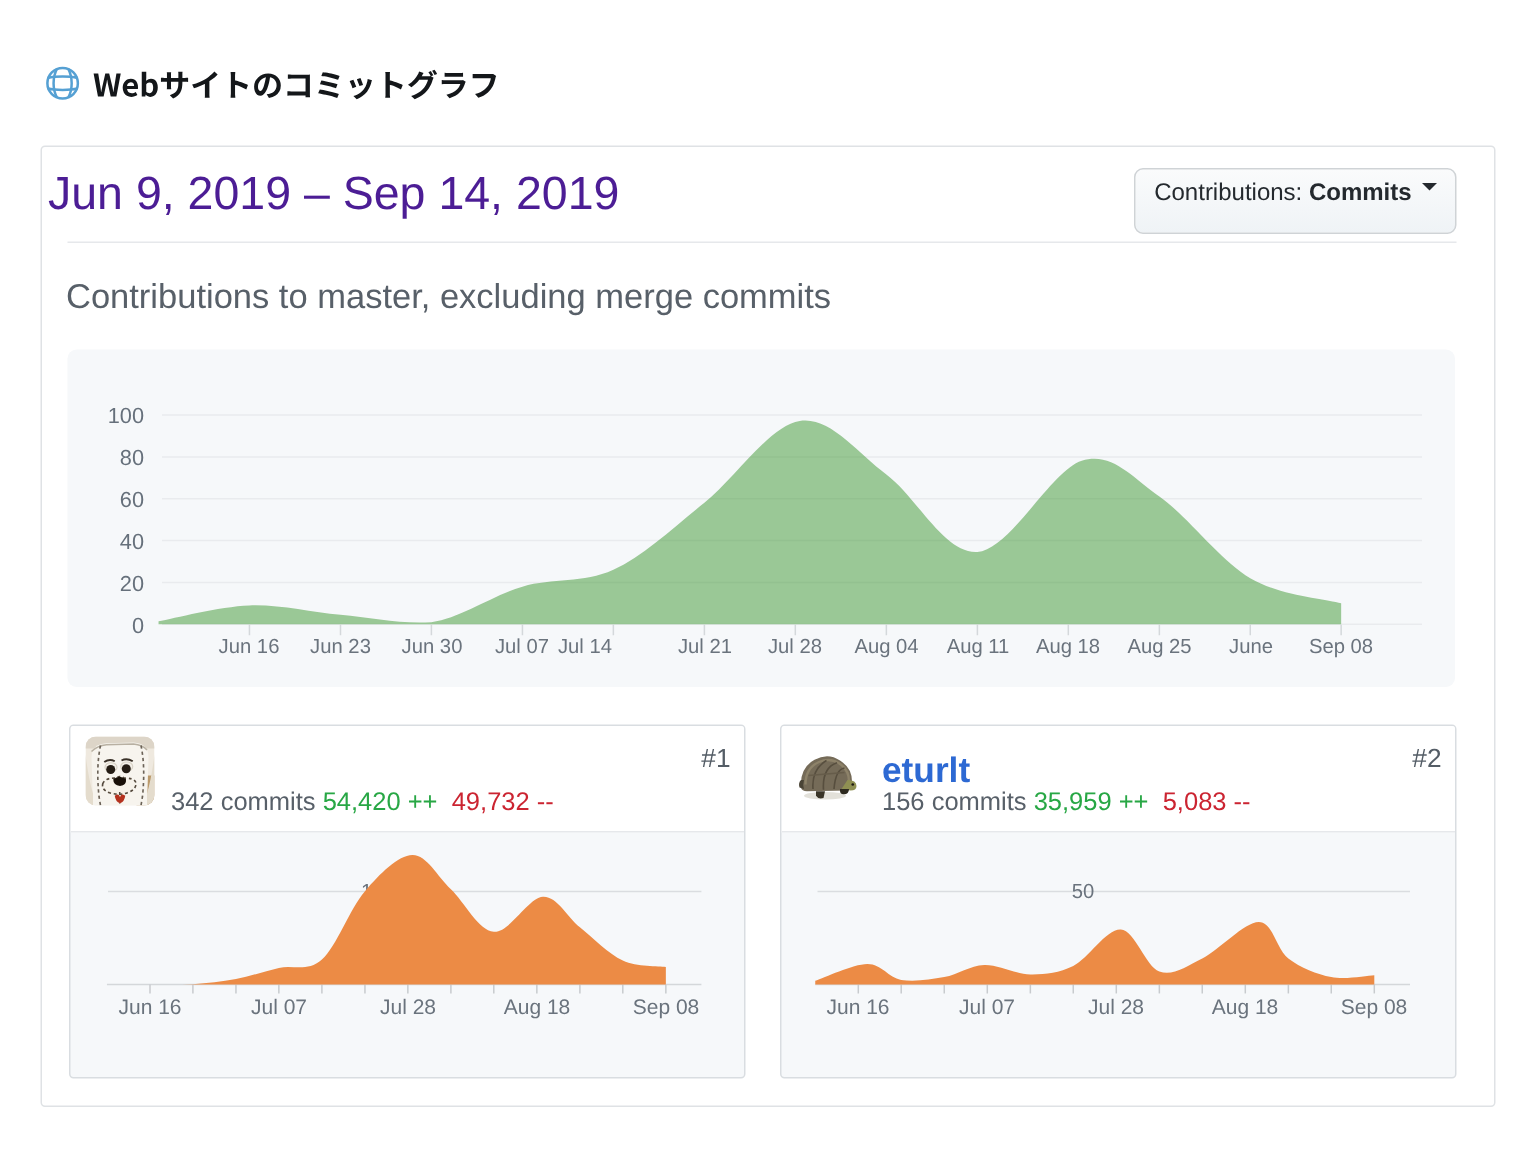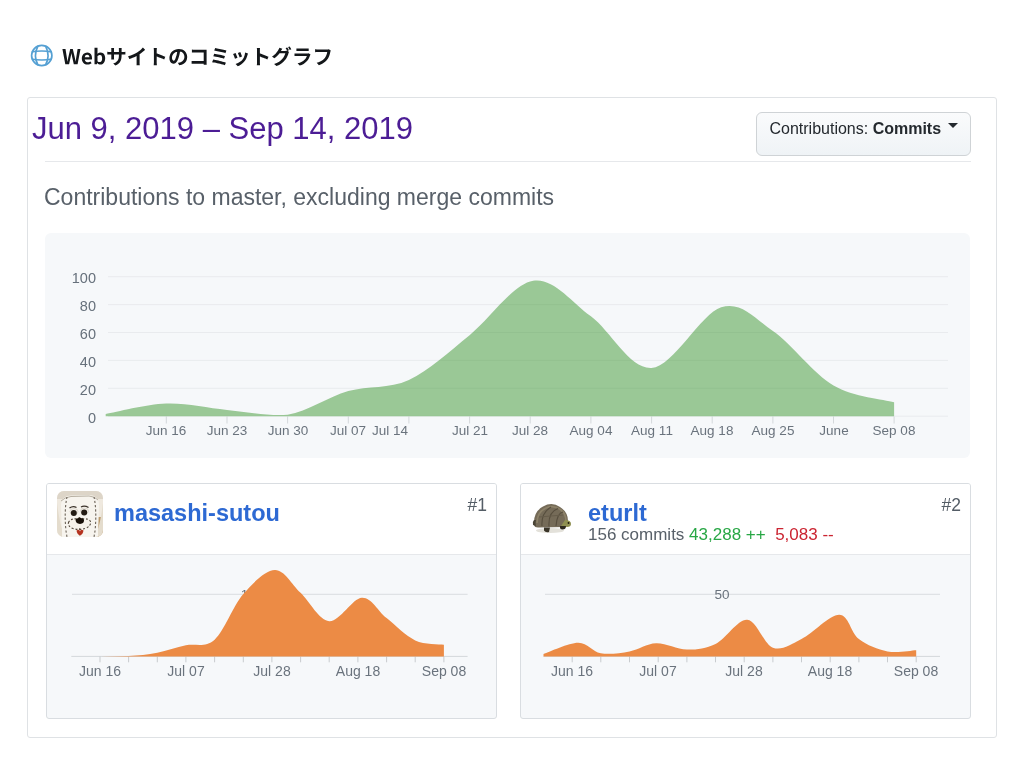--- a/index.html
+++ b/index.html
@@ -86,22 +86,22 @@
         <line x1="300.6" y1="656.4" x2="300.6" y2="662.3"></line>
         <line x1="329.2" y1="656.4" x2="329.2" y2="662.3"></line>
         <line x1="357.9" y1="656.4" x2="357.9" y2="662.3"></line>
         <line x1="386.6" y1="656.4" x2="386.6" y2="662.3"></line>
         <line x1="415.2" y1="656.4" x2="415.2" y2="662.3"></line>
         <line x1="443.9" y1="656.4" x2="443.9" y2="662.3"></line>
       </g>
     <path d="M71.3 656.4C76.1 656.4 90.4 656.4 100.0 656.4C109.5 656.3 119.1 656.4 128.6 656.1C138.2 655.5 147.7 654.5 157.3 652.7C166.8 650.9 176.4 647.5 185.9 645.3C195.5 643.1 205.0 648.3 214.6 639.7C224.2 631.2 233.2 605.7 243.3 594.1C253.3 582.5 265.4 570.2 274.9 570.0C284.5 569.8 291.5 584.3 300.6 592.8C309.6 601.4 319.0 620.4 329.2 621.2C339.5 622.1 352.3 598.3 361.9 597.8C371.5 597.3 377.7 611.1 386.6 618.1C395.4 625.2 405.7 635.9 415.2 640.4C424.8 644.8 439.1 644.0 443.9 644.7L443.9 656.4L71.3 656.4Z" fill="#ec8b45"></path>
   </svg>
   <div class="chead">
-    <div class="uname">masashi-sutou</div>
     <div class="rank">#1</div>
+    <div class="stats">342 commits <span class="g">54,420 ++</span>&nbsp; <span class="r">49,732 --</span></div>
   </div>
 </div>
 <div class="abs ccard" style="left:520px">
   <svg width="1024" height="768" style="position:absolute;left:-521px;top:-484px">
     <line x1="545" y1="594.3" x2="940" y2="594.3" stroke="#dadde0"></line>
     <text x="722" y="598.5" font-size="13.5" fill="#6a737d" text-anchor="middle" font-family="Liberation Sans">50</text>
     <line x1="543.5" y1="656.4" x2="940" y2="656.4" stroke="#d4d7da"></line>
     <g stroke="#c8cbce">
         <line x1="572.2" y1="656.4" x2="572.2" y2="662.3"></line>
         <line x1="600.8" y1="656.4" x2="600.8" y2="662.3"></line>
@@ -115,21 +115,21 @@
         <line x1="830.2" y1="656.4" x2="830.2" y2="662.3"></line>
         <line x1="858.9" y1="656.4" x2="858.9" y2="662.3"></line>
         <line x1="887.5" y1="656.4" x2="887.5" y2="662.3"></line>
         <line x1="916.2" y1="656.4" x2="916.2" y2="662.3"></line>
       </g>
     <path d="M543.5 653.9C549.3 652.0 568.6 642.8 578.2 642.7C587.7 642.6 592.3 651.8 600.8 653.3C609.4 654.7 620.3 653.1 629.5 651.4C638.7 649.8 646.6 643.6 656.2 643.3C665.7 643.0 677.0 649.5 686.9 649.6C696.7 649.7 705.5 648.9 715.5 644.0C725.6 639.0 737.6 619.1 747.2 619.7C756.7 620.3 763.8 644.5 772.9 647.7C781.9 650.9 790.5 644.5 801.5 639.0C812.6 633.5 829.6 614.7 839.2 614.7C848.8 614.7 850.8 632.9 858.9 639.0C866.9 645.1 878.0 649.6 887.5 651.4C897.1 653.3 911.4 650.4 916.2 650.2L916.2 656.4L543.5 656.4Z" fill="#ec8b45"></path>
   </svg>
   <div class="chead">
     <div class="uname" style="left:67px">eturlt</div>
     <div class="rank">#2</div>
-    <div class="stats" style="left:67px">156 commits <span class="g">43,288 ++</span>&nbsp; <span class="r">5,083 --</span></div>
+    <div class="stats" style="left:67px">156 commits <span class="g">35,959 ++</span>&nbsp; <span class="r">5,083 --</span></div>
   </div>
 </div>
 <div class="xl2" style="left:100px">Jun 16</div>
 <div class="xl2" style="left:186px">Jul 07</div>
 <div class="xl2" style="left:272px">Jul 28</div>
 <div class="xl2" style="left:358px">Aug 18</div>
 <div class="xl2" style="left:444px">Sep 08</div>
 <div class="xl2" style="left:572px">Jun 16</div>
 <div class="xl2" style="left:658px">Jul 07</div>
 <div class="xl2" style="left:744px">Jul 28</div>

